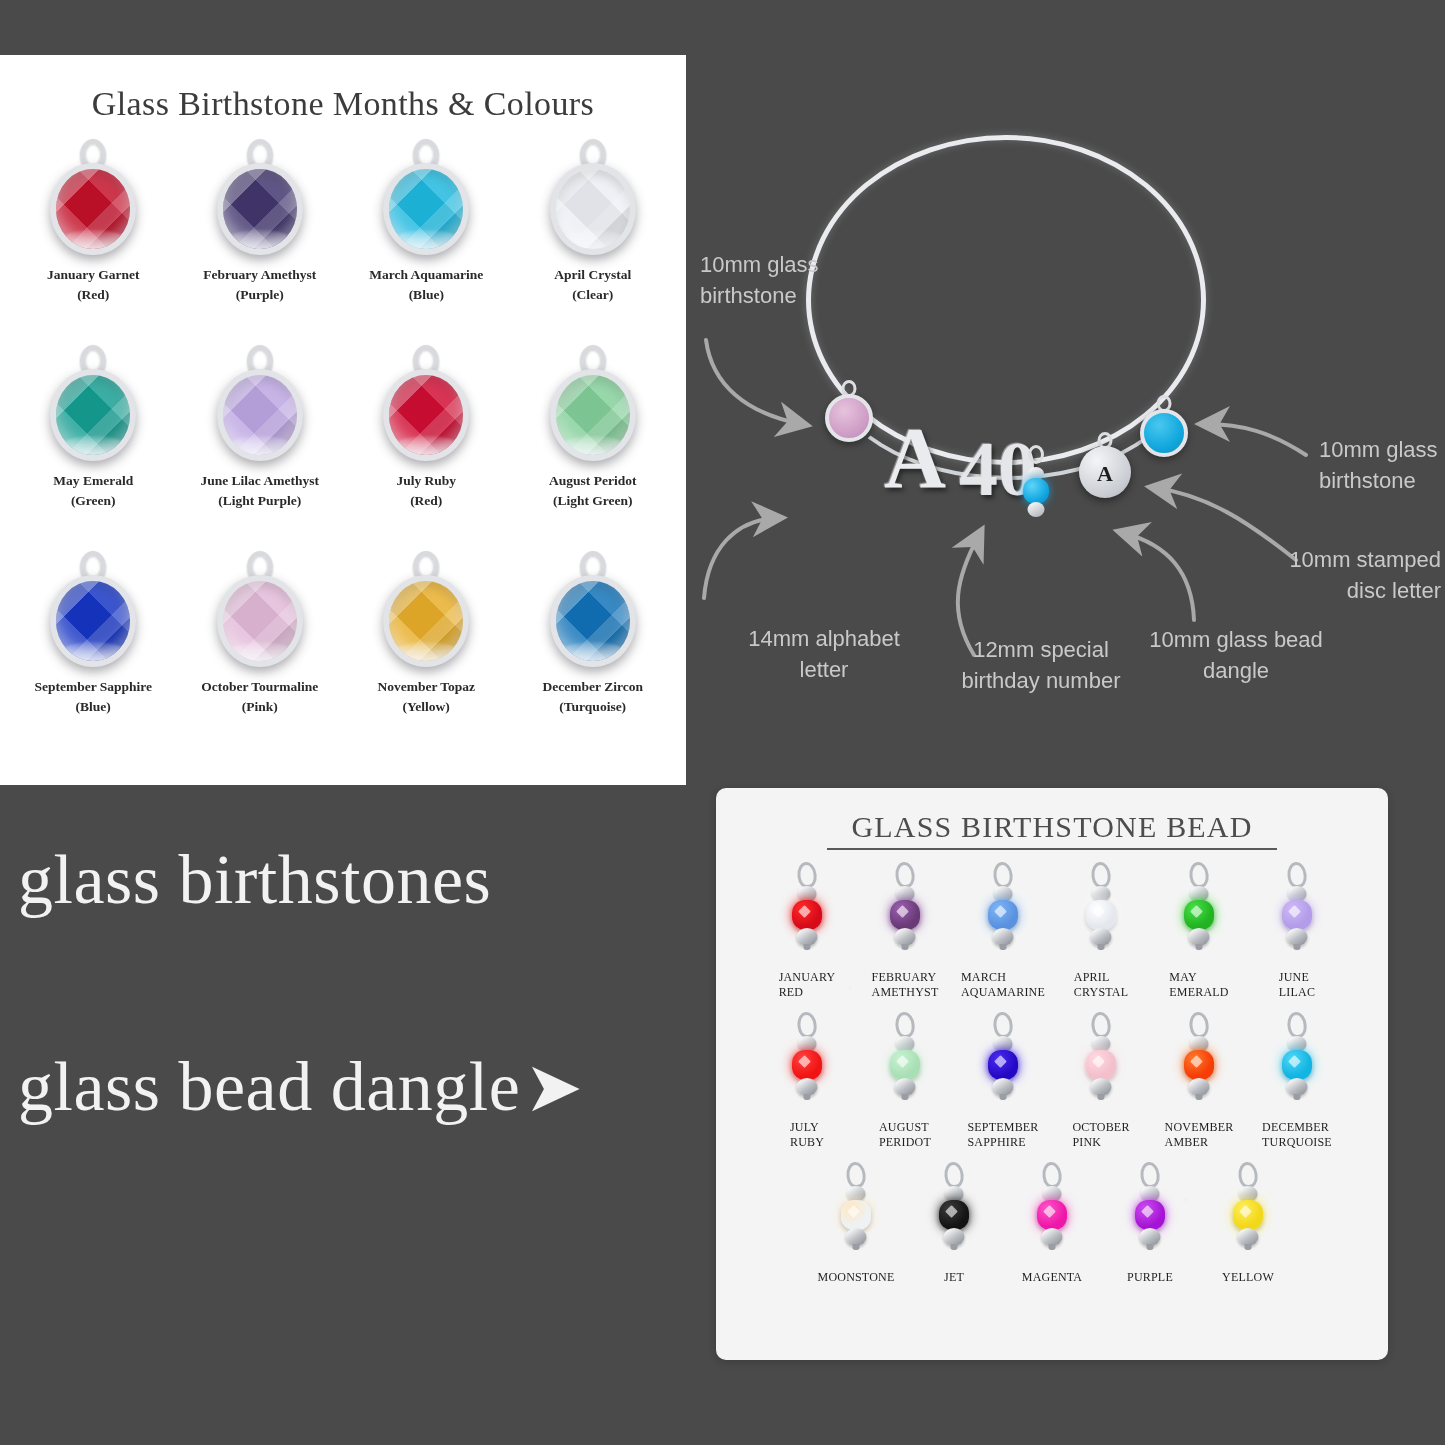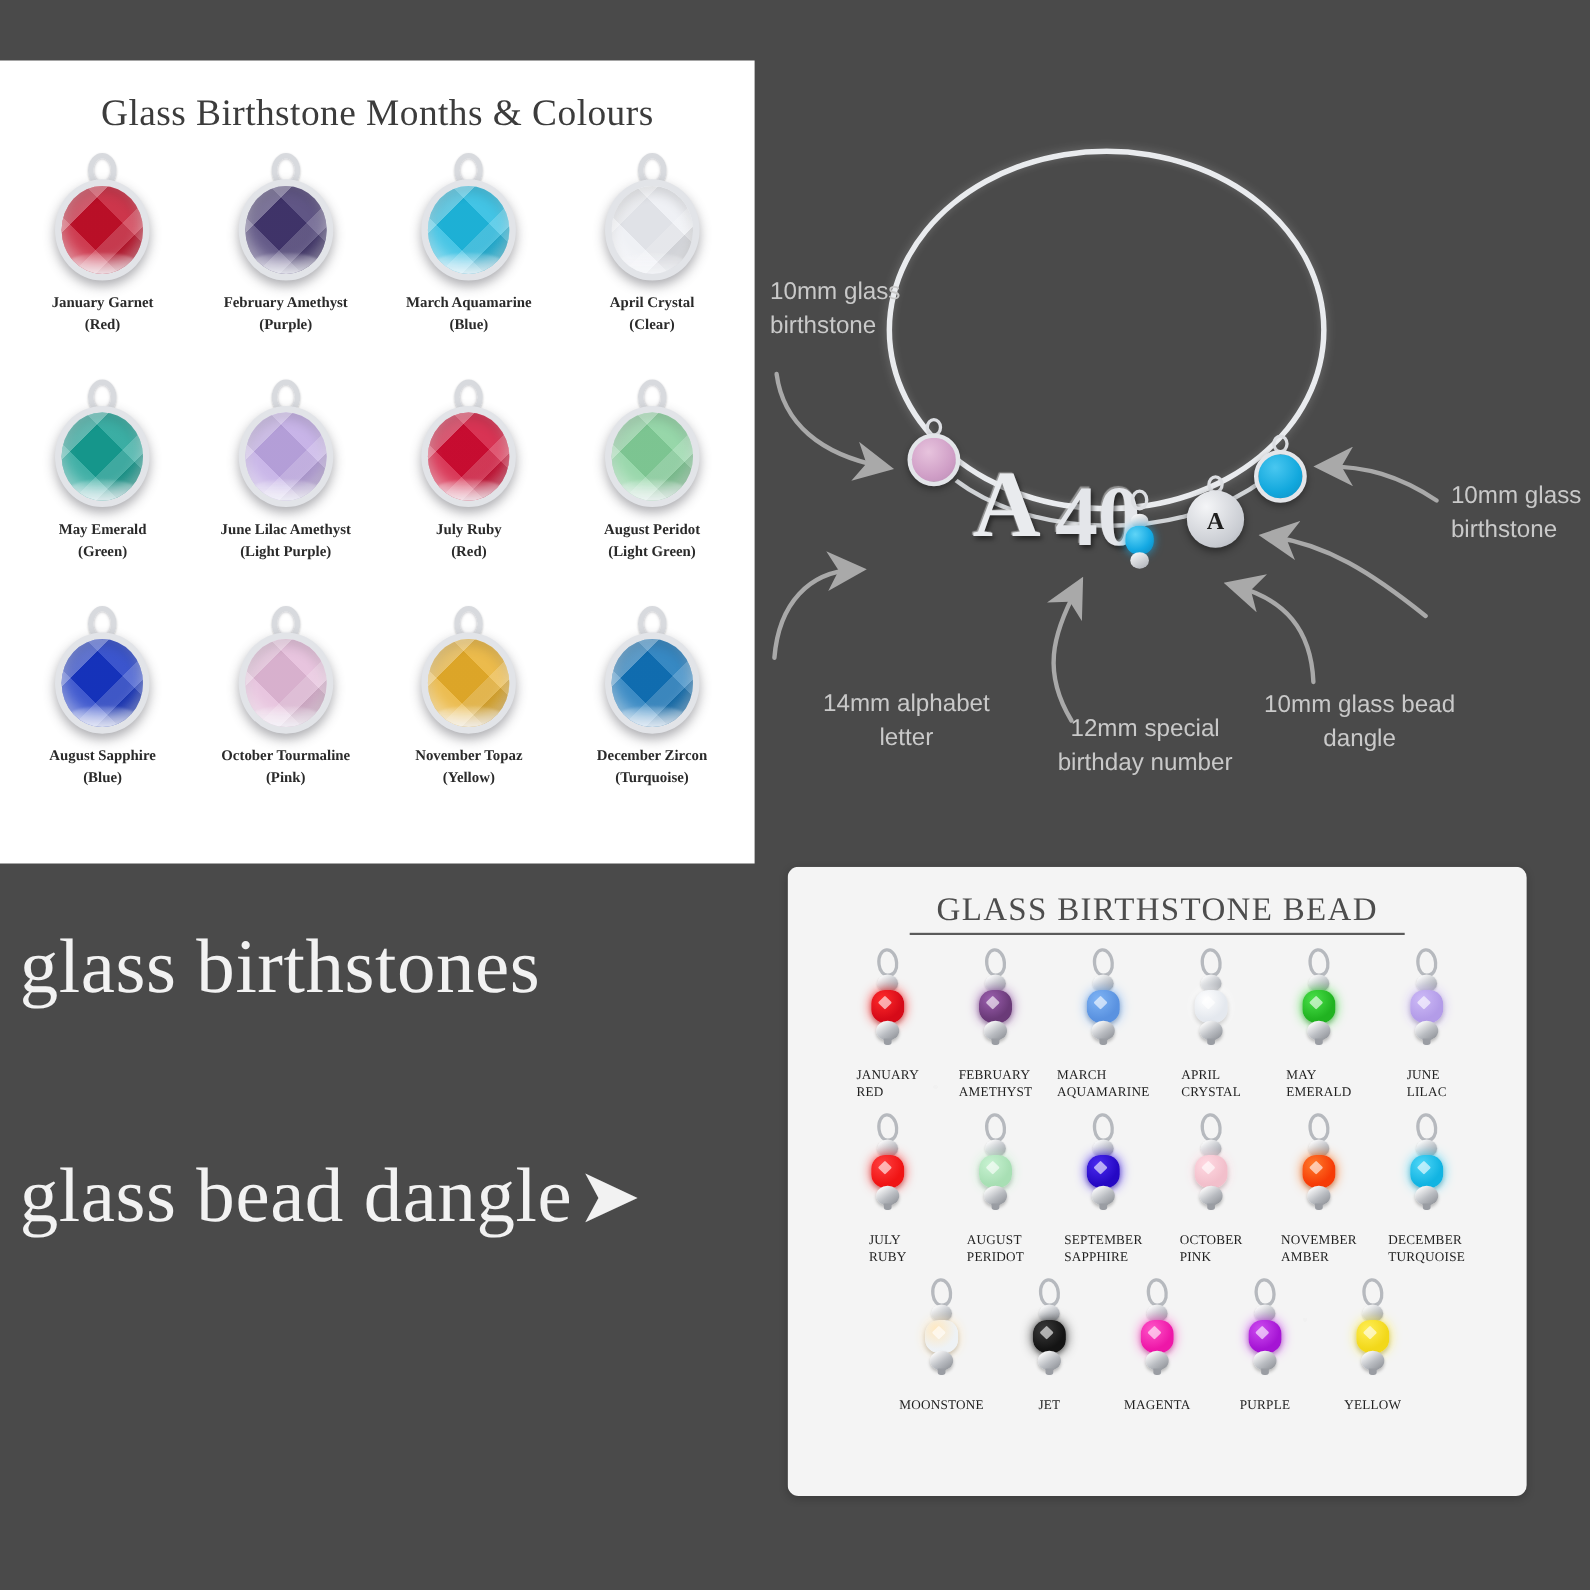--- a/index.html
+++ b/index.html
@@ -193,21 +193,21 @@
     position: absolute;
     color: #c9c9c9;
     font-size: 22px;
     line-height: 1.4;
     font-family: "Liberation Sans", sans-serif;
   }
   #anno-top-left  { left: 14px;  top: 250px; width: 180px; }
   #anno-right-1   { left: 633px; top: 435px; width: 130px; }
   #anno-right-2   { left: 570px; top: 545px; width: 185px; text-align: right; }
   #anno-bot-1     { left: 38px;  top: 624px; width: 200px; text-align: center; }
-  #anno-bot-2     { left: 245px; top: 635px; width: 220px; text-align: center; margin-top: 12px; }
+  #anno-bot-2     { left: 245px; top: 635px; width: 220px; text-align: center; }
   #anno-bot-3     { left: 450px; top: 625px; width: 200px; text-align: center; }
 
   .arrow-svg { position: absolute; left: 0; top: 0; width: 759px; height: 785px;
                pointer-events: none; }
 
   
   #caption-birthstones, #caption-bead-dangle {
     position: absolute; left: 18px;
     color: #f2f2f2;
     font-family: "Liberation Serif", serif;
@@ -404,21 +404,21 @@
       </div>
       <div class="stone-cell">
         <div class="stone-gem-wrap">
           <div class="stone-bail"></div>
           <div class="stone-gem" style="background: rgb(22, 53, 196);">
             <div class="facets"></div>
             <div class="sheen"></div>
           </div>
         </div>
         <div class="stone-label">
-          <div>August Sapphire</div>
+          <div>September Sapphire</div>
           <div>(Blue)</div>
         </div>
       </div>
       <div class="stone-cell">
         <div class="stone-gem-wrap">
           <div class="stone-bail"></div>
           <div class="stone-gem" style="background: rgb(227, 185, 216);">
             <div class="facets"></div>
             <div class="sheen"></div>
           </div>
@@ -501,20 +501,21 @@
       <path d="M620,455 C585,432 555,424 520,424"></path>
       <path d="M610,560 C560,520 520,495 470,488"></path>
       <path d="M18,598 C22,548 50,520 90,518"></path>
       <path d="M288,655 C262,612 270,578 293,535"></path>
       <path d="M508,620 C506,572 482,545 438,533"></path>
     </g>
   </svg>
 
   <div class="anno" id="anno-top-left">10mm glass birthstone</div>
   <div class="anno" id="anno-right-1">10mm glass birthstone</div>
+  <div class="anno" id="anno-right-2">10mm stamped disc letter</div>
   <div class="anno" id="anno-bot-1">14mm alphabet letter</div>
   <div class="anno" id="anno-bot-2">12mm special birthday number</div>
   <div class="anno" id="anno-bot-3">10mm glass bead dangle</div>
 </div>
 
 <div id="caption-birthstones">glass birthstones</div>
 
 <div id="caption-bead-dangle">
   <span>glass bead dangle</span>
   <span id="bead-dangle-arrow-icon">➤</span>

